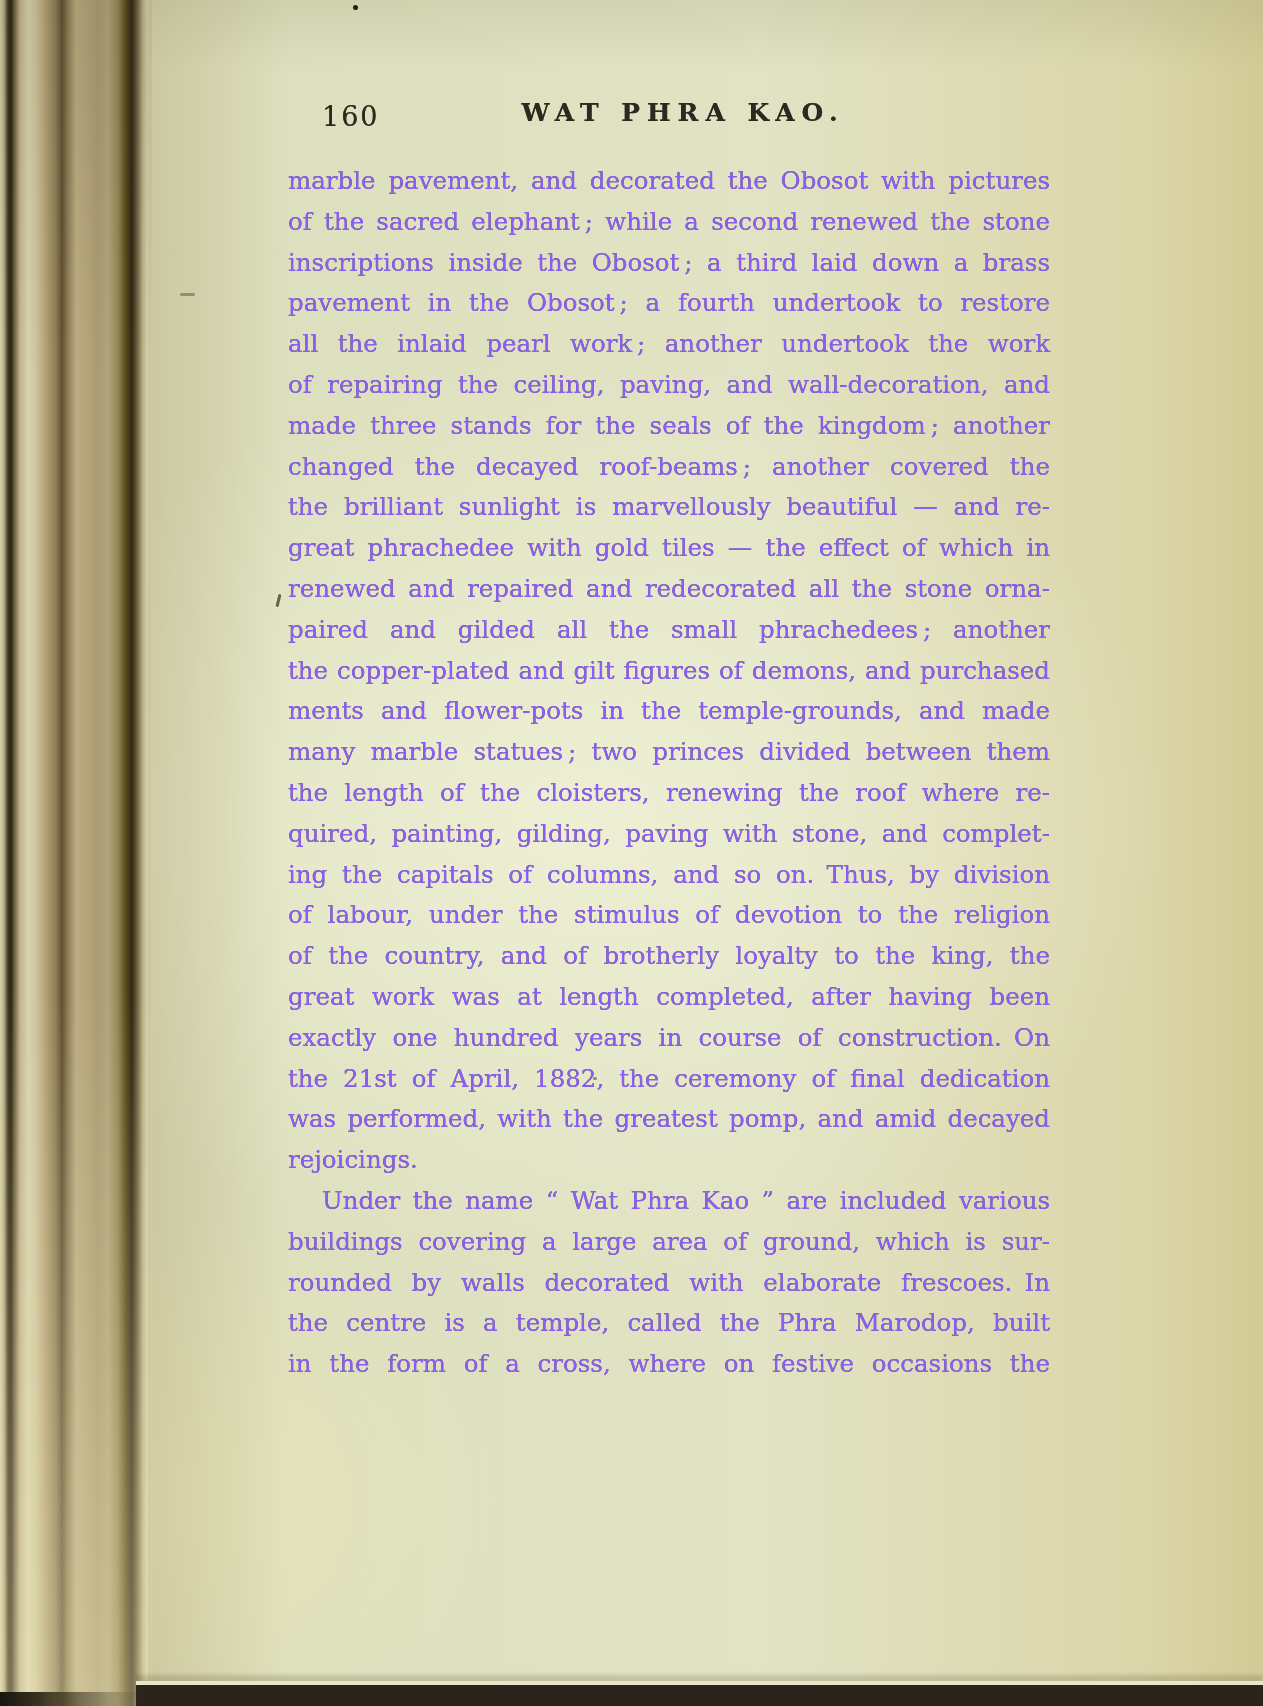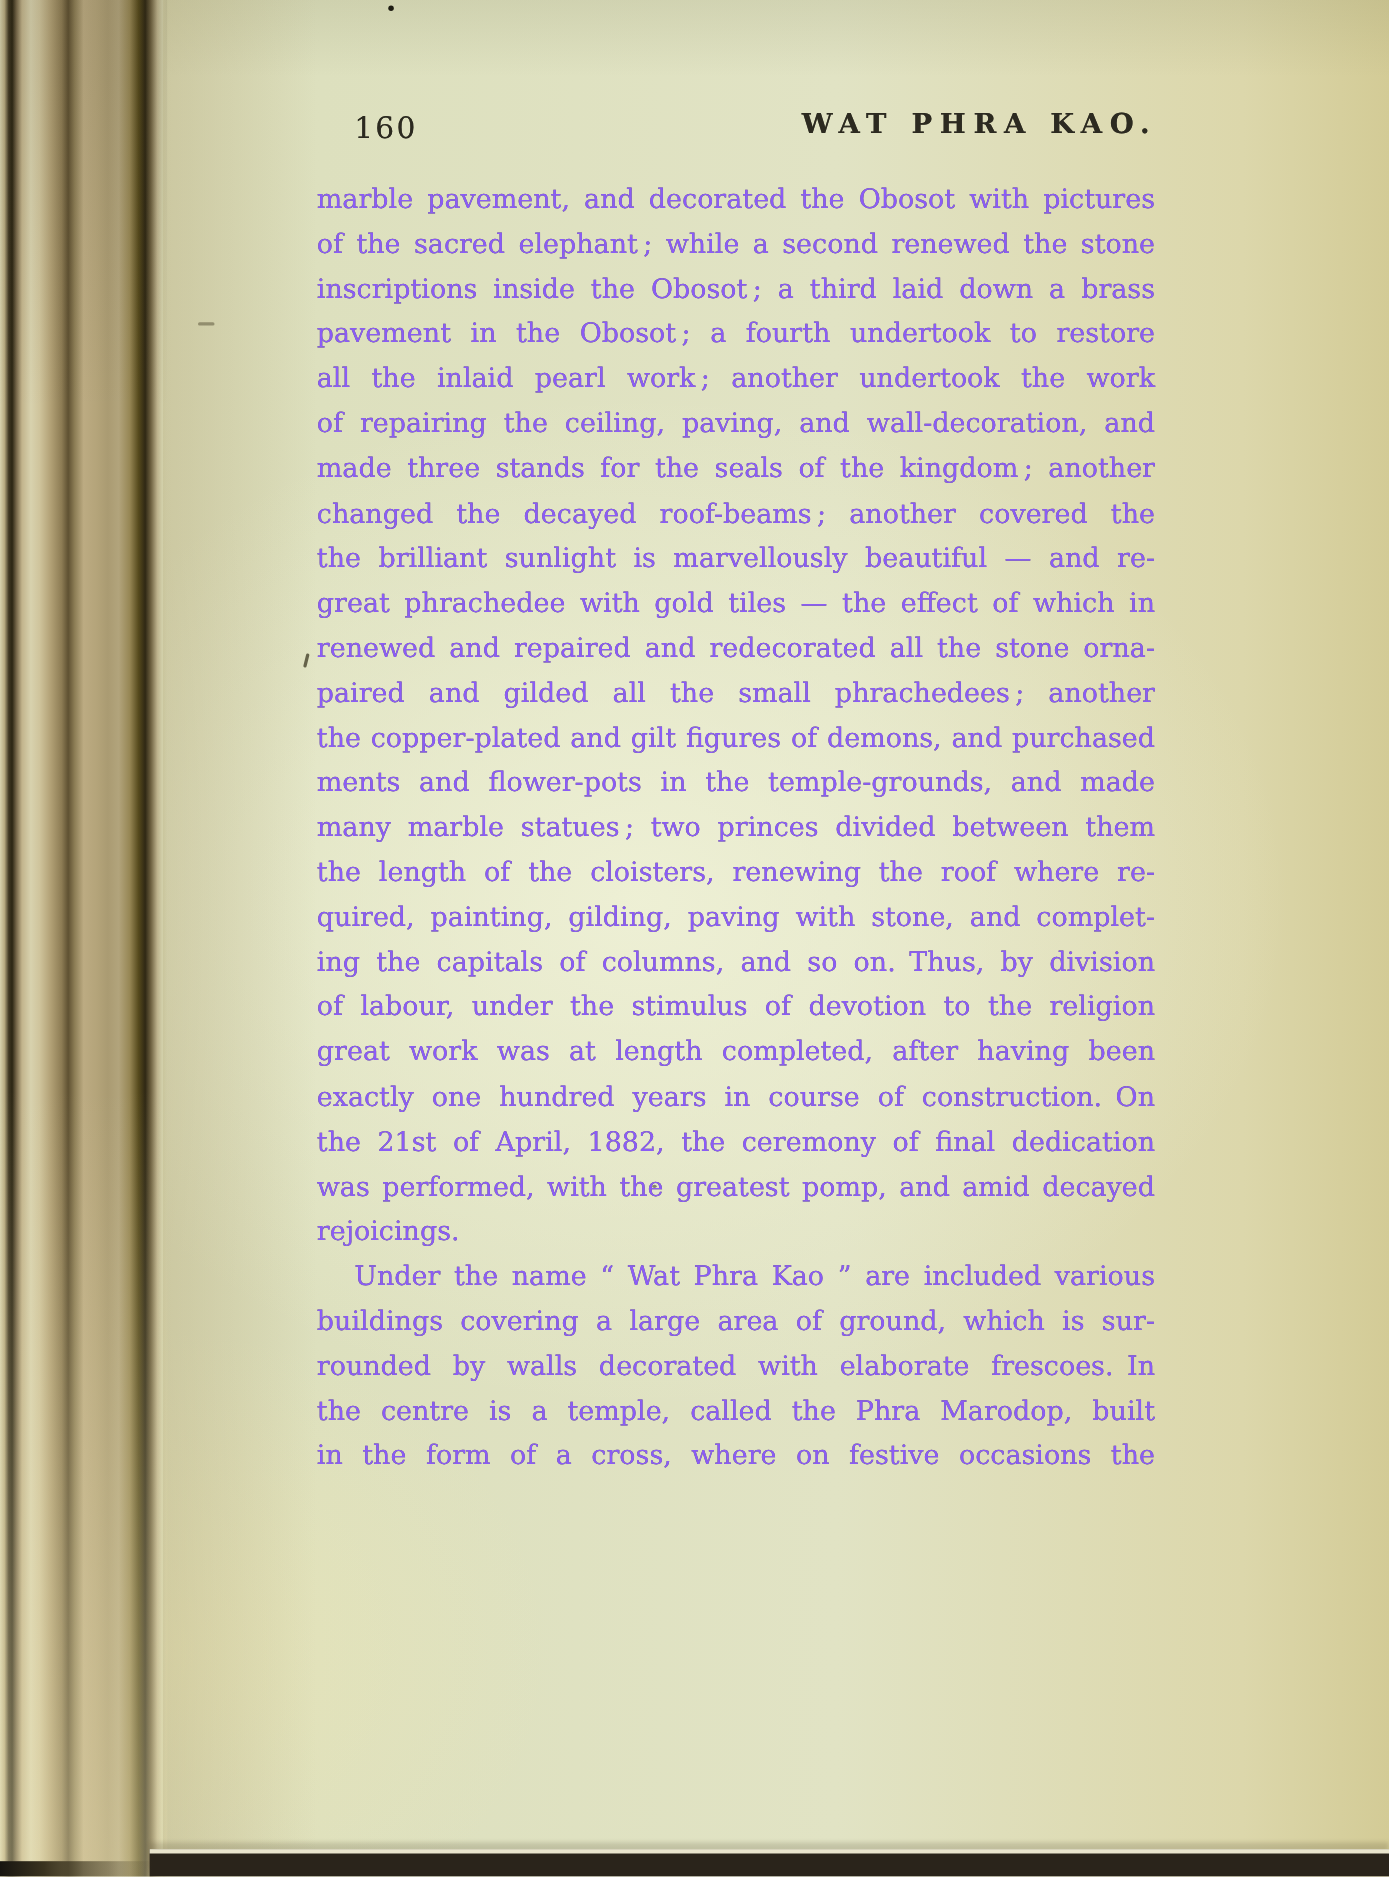--- a/index.html
+++ b/index.html
@@ -50,21 +50,21 @@
 
   
   .header { position: absolute; left: 288px; width: 764px; top: 98px; color: #2c2a20; }
   .pagenum {
     position: absolute; left: 2px; top: 3px;
     font-size: 27px; letter-spacing: 2px;
     text-shadow: 0 0 0.6px rgba(44,42,32,0.8);
     margin-left: 32px;
   }
   .title {
-    display: block; text-align: right; padding-left: 26px;
+    display: block; text-align: center; padding-left: 26px;
     font-size: 25px; font-weight: bold; letter-spacing: 7px;
     text-shadow: 0 0 0.5px rgba(44,42,32,0.75);
   }
 
   
   .bodytext {
     position: absolute; left: 288px; width: 762px; top: 161px;
     color: #8b5cf6;
     font-size: 24.5px;
     text-shadow: 0 0 0.6px rgba(47,45,35,0.75);
@@ -110,20 +110,21 @@
     <div class="line">great phrachedee with gold tiles — the effect of which in</div>
     <div class="line">renewed and repaired and redecorated all the stone orna-</div>
     <div class="line">paired and gilded all the small phrachedees ; another</div>
     <div class="line">the copper-plated and gilt figures of demons, and purchased</div>
     <div class="line">ments and flower-pots in the temple-grounds, and made</div>
     <div class="line">many marble statues ; two princes divided between them</div>
     <div class="line">the length of the cloisters, renewing the roof where re-</div>
     <div class="line">quired, painting, gilding, paving with stone, and complet-</div>
     <div class="line">ing the capitals of columns, and so on. Thus, by division</div>
     <div class="line">of labour, under the stimulus of devotion to the religion</div>
+    <div class="line">of the country, and of brotherly loyalty to the king, the</div>
     <div class="line">great work was at length completed, after having been</div>
     <div class="line">exactly one hundred years in course of construction. On</div>
     <div class="line">the 21st of April, 1882, the ceremony of final dedication</div>
     <div class="line">was performed, with the greatest pomp, and amid decayed</div>
     <div class="line endline">rejoicings.</div>
     <div class="line indent">Under the name “ Wat Phra Kao ” are included various</div>
     <div class="line">buildings covering a large area of ground, which is sur-</div>
     <div class="line">rounded by walls decorated with elaborate frescoes. In</div>
     <div class="line">the centre is a temple, called the Phra Marodop, built</div>
     <div class="line">in the form of a cross, where on festive occasions the</div>

